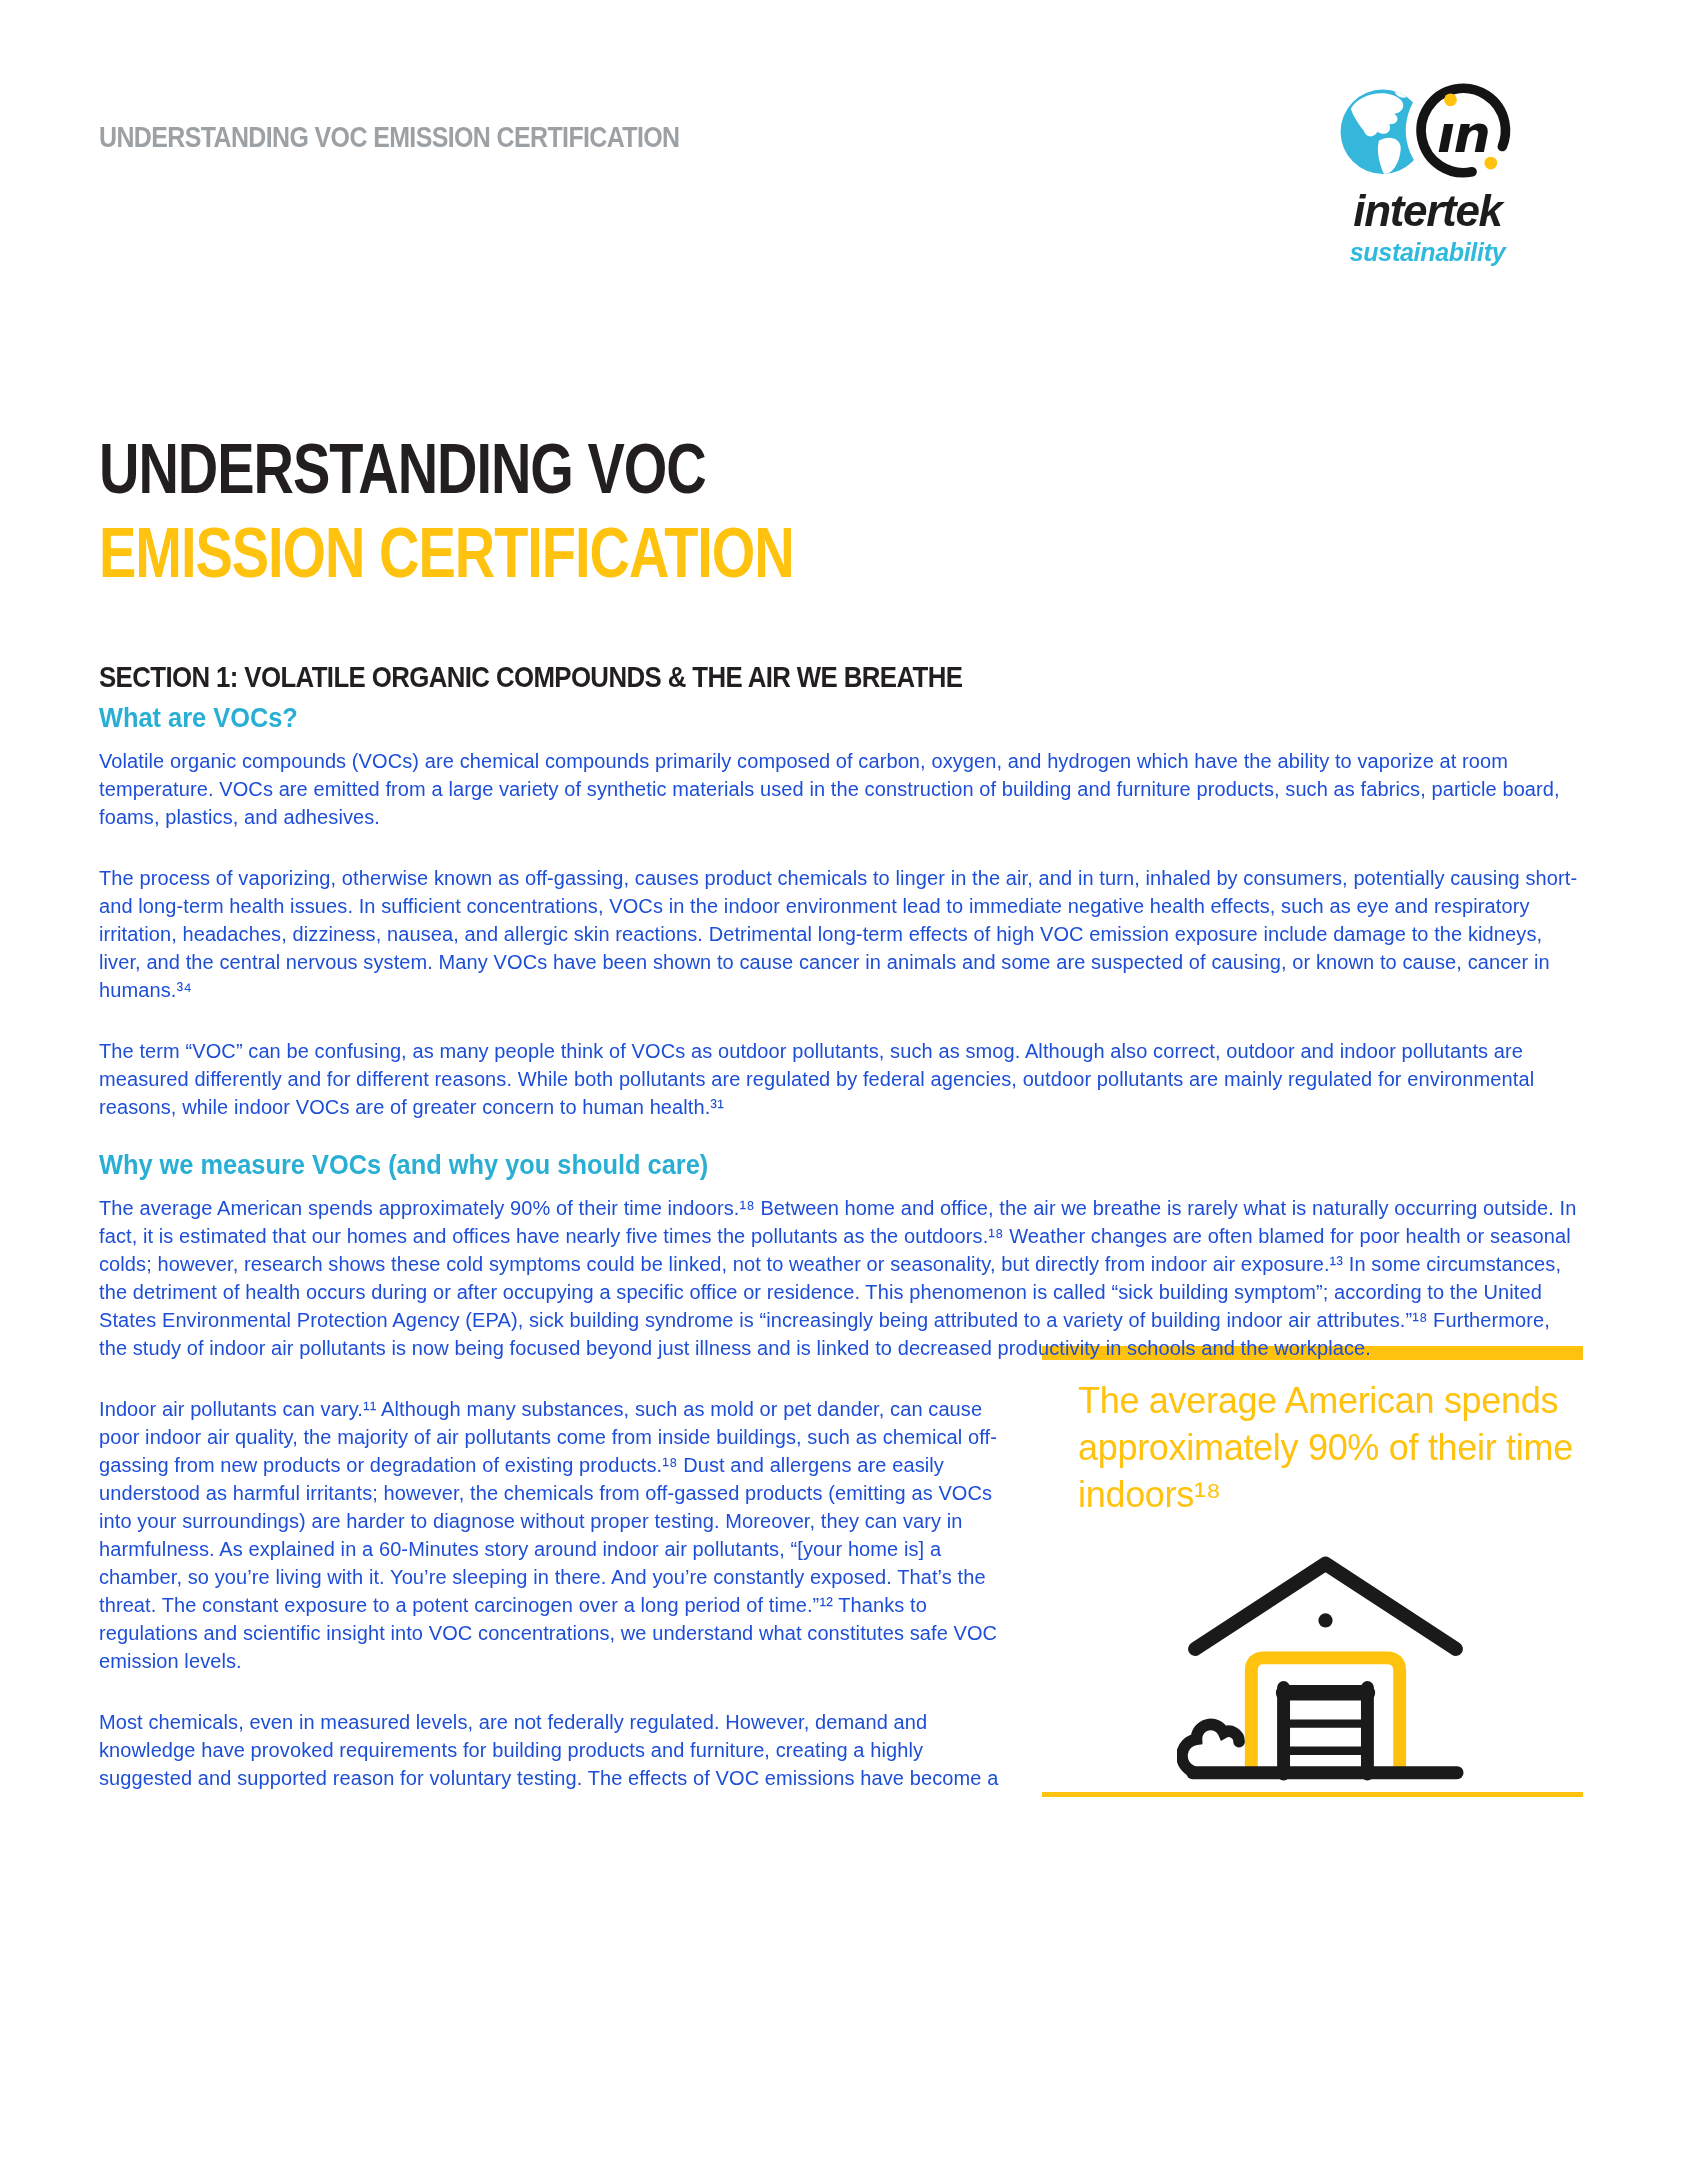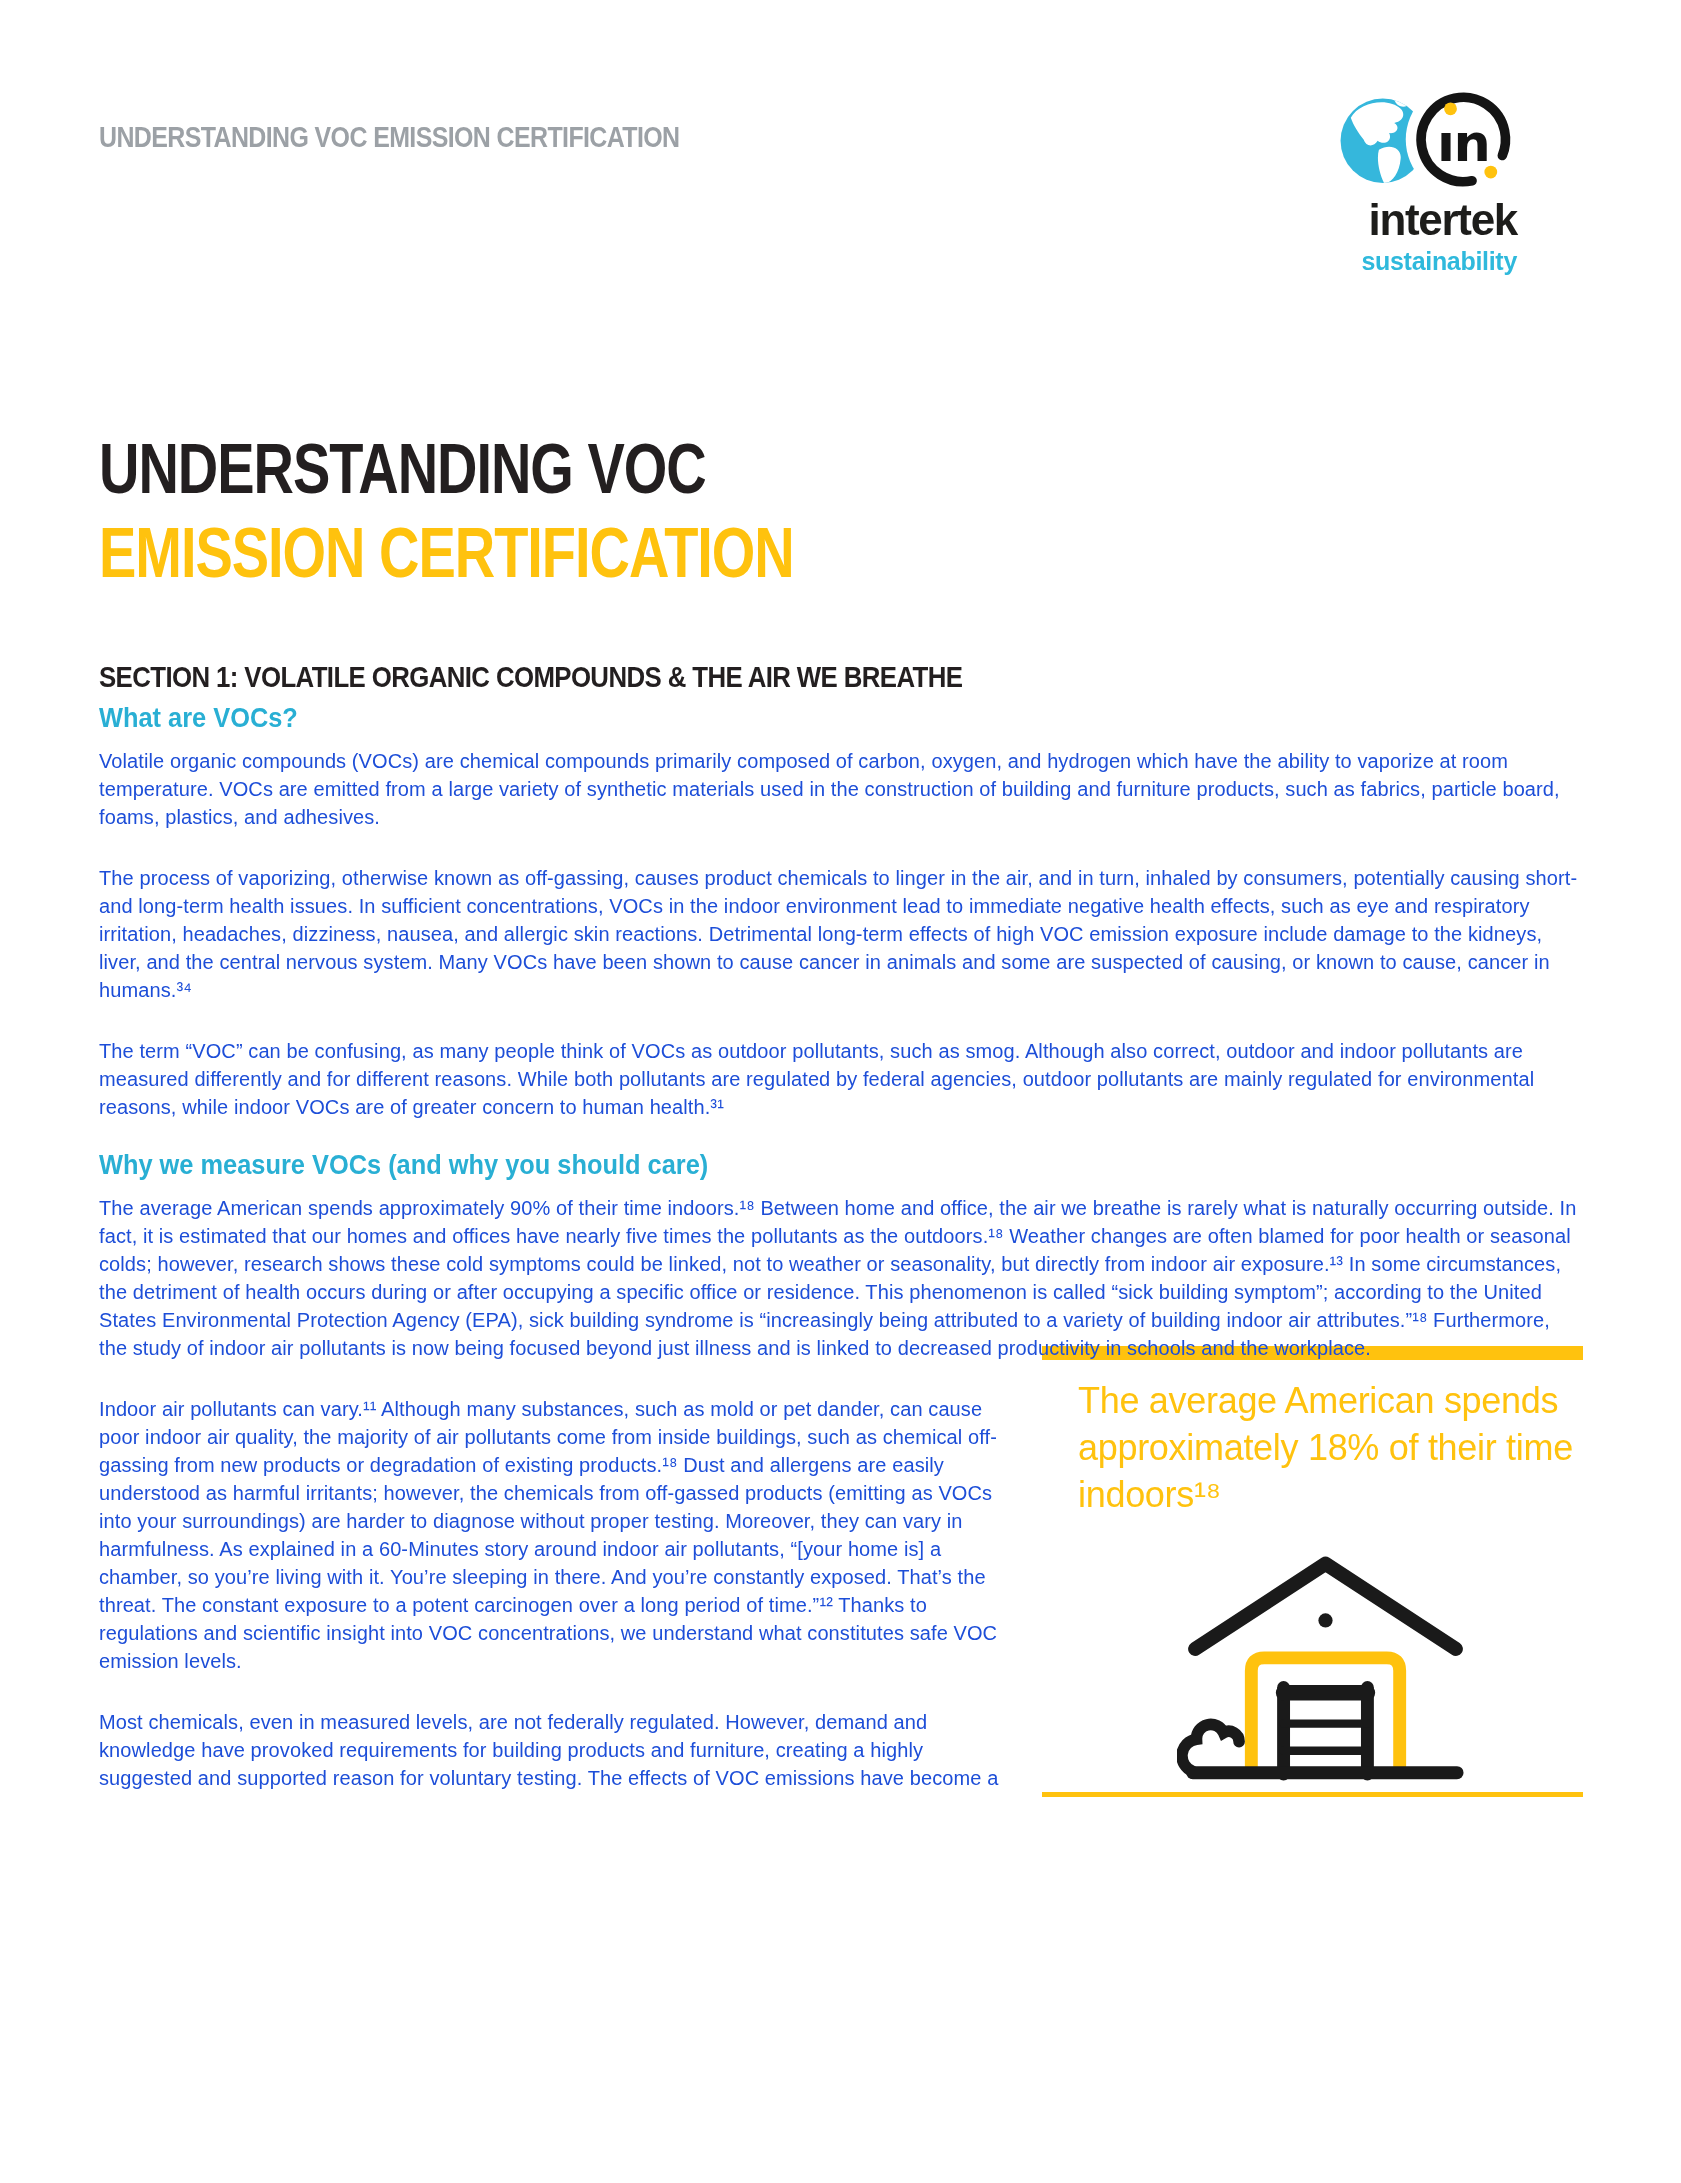--- a/index.html
+++ b/index.html
@@ -12,21 +12,21 @@
     overflow:hidden;
   }
   
   .running-head{
     position:absolute; left:99px; top:121px;
     font-size:29px; font-weight:bold; color:#9CA1A6;
     letter-spacing:-0.7px; white-space:nowrap;
     transform:scaleX(0.86); transform-origin:0 0;
   }
   
-  .logo{position:absolute; top:83px; right:164px; width:179px; text-align:right;}
+  .logo{position:absolute; top:74px; right:164px; width:179px; text-align:center;font-style:italic;}
   .logo .mark{display:block; margin:0 auto;}
   .logo .brand{
     font-size:44px; font-weight:bold; color:#1d1d1b; letter-spacing:-1.3px;
     line-height:42px; margin-top:3px;
   }
   .logo .division{
     font-size:25px; font-weight:bold; color:#2FB9DC; letter-spacing:-0.3px;
     line-height:28px; margin-top:6px;
   }
   
@@ -110,21 +110,21 @@
     <p class="body first">Volatile organic compounds (VOCs) are chemical compounds primarily composed of carbon, oxygen, and hydrogen which have the ability to vaporize at room temperature. VOCs are emitted from a large variety of synthetic materials used in the construction of building and furniture products, such as fabrics, particle board, foams, plastics, and adhesives.</p>
     <p class="body">The process of vaporizing, otherwise known as off-gassing, causes product chemicals to linger in the air, and in turn, inhaled by consumers, potentially causing short- and long-term health issues. In sufficient concentrations, VOCs in the indoor environment lead to immediate negative health effects, such as eye and respiratory irritation, headaches, dizziness, nausea, and allergic skin reactions. Detrimental long-term effects of high VOC emission exposure include damage to the kidneys, liver, and the central nervous system. Many VOCs have been shown to cause cancer in animals and some are suspected of causing, or known to cause, cancer in humans.³⁴</p>
     <p class="body">The term “VOC” can be confusing, as many people think of VOCs as outdoor pollutants, such as smog. Although also correct, outdoor and indoor pollutants are measured differently and for different reasons. While both pollutants are regulated by federal agencies, outdoor pollutants are mainly regulated for environmental reasons, while indoor VOCs are of greater concern to human health.³¹</p>
 
     <h3 class="second">Why we measure VOCs (and why you should care)</h3>
     <p class="body first">The average American spends approximately 90% of their time indoors.¹⁸ Between home and office, the air we breathe is rarely what is naturally occurring outside. In fact, it is estimated that our homes and offices have nearly five times the pollutants as the outdoors.¹⁸ Weather changes are often blamed for poor health or seasonal colds; however, research shows these cold symptoms could be linked, not to weather or seasonality, but directly from indoor air exposure.¹³ In some circumstances, the detriment of health occurs during or after occupying a specific office or residence. This phenomenon is called “sick building symptom”; according to the United States Environmental Protection Agency (EPA), sick building syndrome is “increasingly being attributed to a variety of building indoor air attributes.”¹⁸ Furthermore, the study of indoor air pollutants is now being focused beyond just illness and is linked to decreased productivity in schools and the workplace.</p>
 
     <aside class="callout">
       <div class="bar top"></div>
       <div class="callout-body">
-        <p class="callout-text">The average American spends approximately 18% of their time indoors¹⁸</p>
+        <p class="callout-text">The average American spends approximately 90% of their time indoors¹⁸</p>
         <svg class="house-icon" width="297" height="258" viewBox="0 0 460 400">
           <path d="M28 192 L230 60 L432 192" fill="none" stroke="#1a1a1a" stroke-width="22" stroke-linecap="round" stroke-linejoin="round"></path>
           <circle cx="230" cy="148" r="11" fill="#1a1a1a"></circle>
           <path d="M115 374 V226 Q115 206 135 206 H325 Q345 206 345 226 V374" fill="none" stroke="#FFC20E" stroke-width="20" stroke-linecap="round"></path>
           <path d="M165 386 V252" fill="none" stroke="#1a1a1a" stroke-width="20" stroke-linecap="round"></path>
           <path d="M295 386 V252" fill="none" stroke="#1a1a1a" stroke-width="20" stroke-linecap="round"></path>
           <path d="M165 260 H295" fill="none" stroke="#1a1a1a" stroke-width="24" stroke-linecap="round"></path>
           <path d="M165 308 H295" fill="none" stroke="#1a1a1a" stroke-width="13" stroke-linecap="round"></path>
           <path d="M165 350 H295" fill="none" stroke="#1a1a1a" stroke-width="13" stroke-linecap="round"></path>
           <path d="M24 382 a26 26 0 0 1 6 -50 a22 22 0 0 1 42 -10 a16 16 0 0 1 24 14" fill="none" stroke="#1a1a1a" stroke-width="18" stroke-linecap="round"></path>

